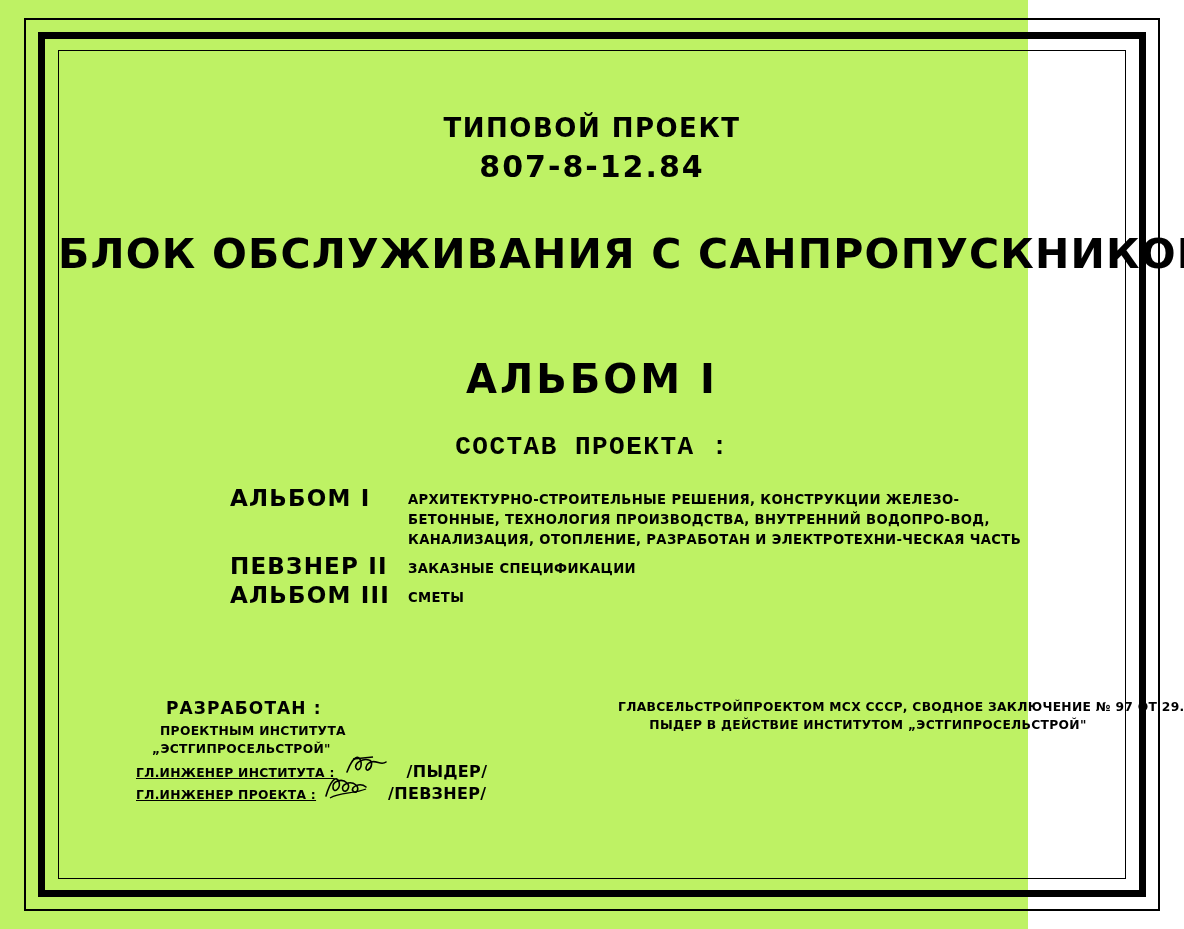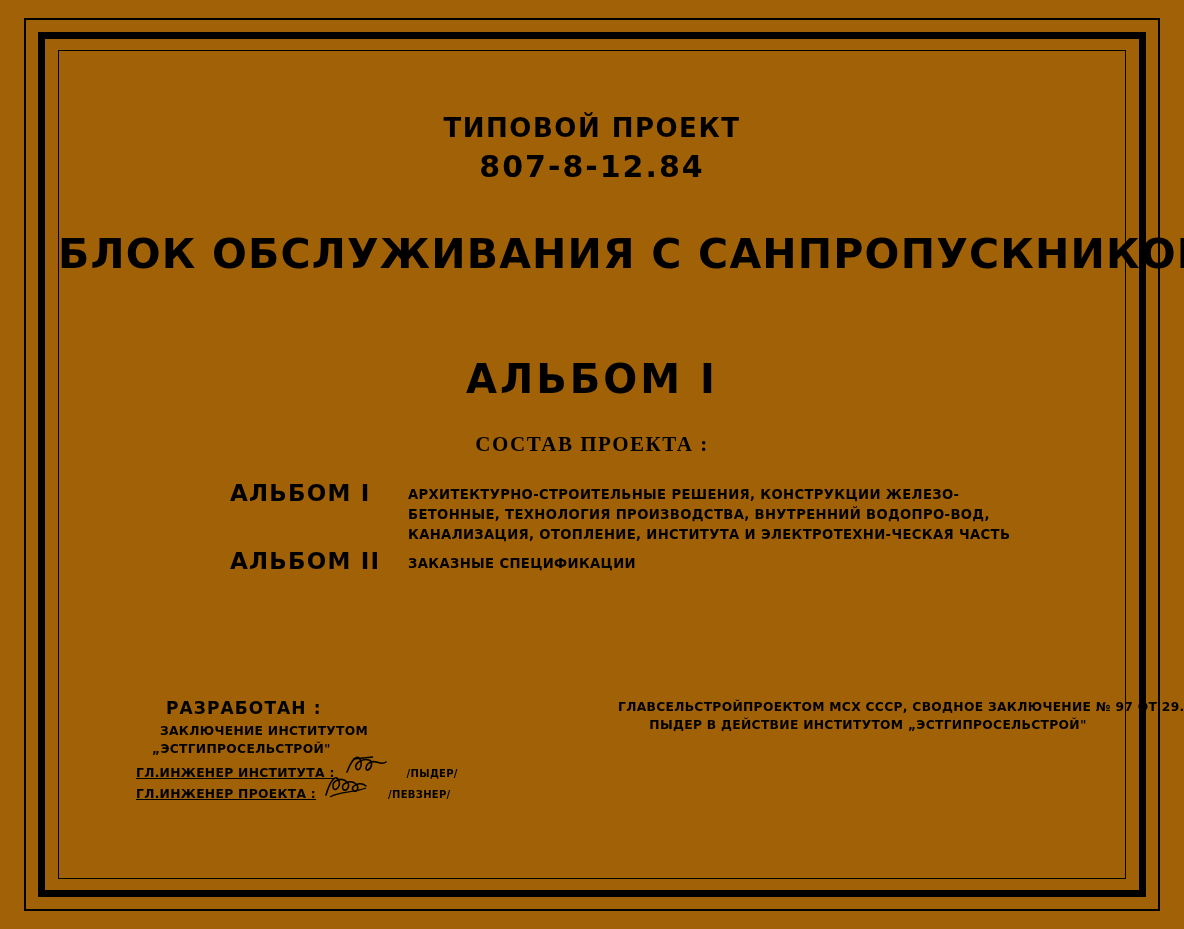--- a/index.html
+++ b/index.html
@@ -9,23 +9,23 @@
   }
   body {
     width: 1184px;
     height: 929px;
     font-family: "Liberation Sans", sans-serif;
     color: #000000;
     overflow: hidden;
   }
   .page {
     position: relative;
-    width: 1184px;
+    width: 1028px;
     height: 929px;
-    background: #a16207;
+    background: #bef264;
   }
   
   .frame-outer {
     position: absolute;
     left: 24px;
     top: 18px;
     width: 1136px;
     height: 893px;
     border: 2px solid #000;
     box-sizing: border-box;
@@ -94,22 +94,22 @@
     margin-top: 78px;
     font-family: "DejaVu Sans", sans-serif;
     font-size: 40px;
     font-weight: 700;
     letter-spacing: 3px;
   }
 
   .compose-head {
     text-align: center;
     margin-top: 30px;
-    font-family: Liberation Serif, serif;
-    font-size: 21px;
+    font-family: Liberation Mono, monospace;
+    font-size: 26px;
     font-weight: 700;
     letter-spacing: 1.5px;
   }
 
   
   .compose-list {
     margin-top: 22px;
     margin-left: 172px;
     width: 820px;
   }
@@ -191,21 +191,21 @@
   }
   .sig-mark {
     position: relative;
     width: 72px;
     height: 18px;
     display: inline-block;
   }
   .sig-mark svg { position: absolute; left: 4px; top: -9px; }
   .sig-name {
     font-family: "DejaVu Sans", sans-serif;
-    font-size: 10px;
+    font-size: 16px;
     font-weight: 700;
     letter-spacing: 0.3px;
   }
 </style>
 </head>
 <body>
 
 <div class="page">
 
   <div class="frame-outer"></div>
@@ -221,33 +221,37 @@
 
     <div class="title-main">БЛОК ОБСЛУЖИВАНИЯ С САНПРОПУСКНИКОМ</div>
 
     <div class="album-main">АЛЬБОМ I</div>
 
     <div class="compose-head">СОСТАВ ПРОЕКТА :</div>
 
     <div class="compose-list">
       <div class="compose-row">
         <div class="compose-label">АЛЬБОМ I</div>
-        <div class="compose-desc">АРХИТЕКТУРНО-СТРОИТЕЛЬНЫЕ РЕШЕНИЯ, КОНСТРУКЦИИ ЖЕЛЕЗО-БЕТОННЫЕ, ТЕХНОЛОГИЯ ПРОИЗВОДСТВА, ВНУТРЕННИЙ ВОДОПРО-ВОД, КАНАЛИЗАЦИЯ, ОТОПЛЕНИЕ, ИНСТИТУТА И ЭЛЕКТРОТЕХНИ-ЧЕСКАЯ ЧАСТЬ</div>
+        <div class="compose-desc">АРХИТЕКТУРНО-СТРОИТЕЛЬНЫЕ РЕШЕНИЯ, КОНСТРУКЦИИ ЖЕЛЕЗО-БЕТОННЫЕ, ТЕХНОЛОГИЯ ПРОИЗВОДСТВА, ВНУТРЕННИЙ ВОДОПРО-ВОД, КАНАЛИЗАЦИЯ, ОТОПЛЕНИЕ, РАЗРАБОТАН И ЭЛЕКТРОТЕХНИ-ЧЕСКАЯ ЧАСТЬ</div>
       </div>
       <div class="compose-row tight">
-        <div class="compose-label">АЛЬБОМ II</div>
+        <div class="compose-label">ПЕВЗНЕР II</div>
         <div class="compose-desc">ЗАКАЗНЫЕ СПЕЦИФИКАЦИИ</div>
+      </div>
+      <div class="compose-row tight">
+        <div class="compose-label">АЛЬБОМ III</div>
+        <div class="compose-desc">СМЕТЫ</div>
       </div>
     </div>
 
     <div class="footer">
 
       <div class="foot-left">
         <div class="foot-title">РАЗРАБОТАН :</div>
-        <div class="foot-line indent1">ЗАКЛЮЧЕНИЕ ИНСТИТУТОМ</div>
+        <div class="foot-line indent1">ПРОЕКТНЫМ ИНСТИТУТА</div>
         <div class="foot-line indent2">„ЭСТГИПРОСЕЛЬСТРОЙ"</div>
 
         <div class="sig-row">
           <span class="lab">ГЛ.ИНЖЕНЕР ИНСТИТУТА :</span>
           <span class="sig-mark">
             <svg width="70" height="30" viewBox="0 0 70 30">
               <path d="M8 22 C14 6, 20 4, 22 12 C23 18, 19 22, 17 18 C15 13, 24 8, 30 10 C34 11, 33 18, 29 20 C26 21, 26 14, 32 12 C38 10, 42 16, 47 12" fill="none" stroke="#000" stroke-width="1.6" stroke-linecap="round"></path>
               <path d="M14 9 L34 7" fill="none" stroke="#000" stroke-width="1.4"></path>
             </svg>
           </span>

